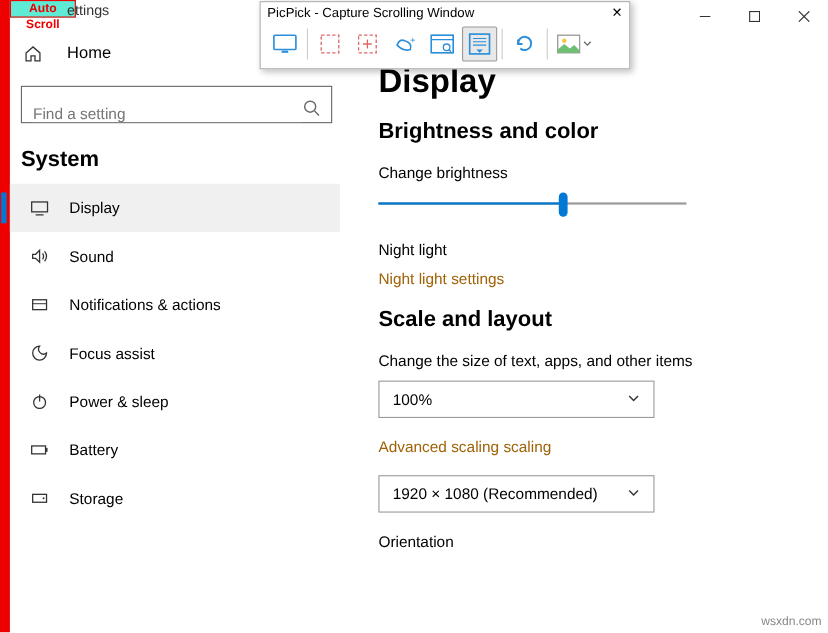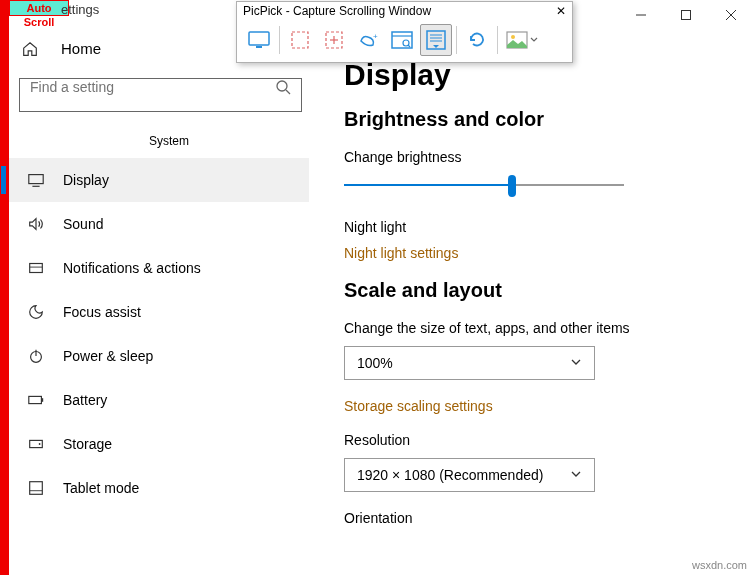--- a/index.html
+++ b/index.html
@@ -7,24 +7,24 @@
 .red-bar { position: absolute; left: 0; top: 0; width: 9px; height: 100%; background: #e00; }
 .auto-scroll { position: absolute; left: 9px; top: 0; width: 60px; height: 16px; background: #5eead4; border: 1px solid #e00; color: #e00; font-size: 11px; font-weight: bold; text-align: center; line-height: 14px; }
 .window-controls { position: absolute; right: 0; top: 0; display: flex; }
 .window-controls .wc { width: 45px; height: 30px; display: flex; align-items: center; justify-content: center; color: #333; }
 .wc svg { width: 10px; height: 10px; }
 .settings-header { position: absolute; left: 61px; top: 0; font-size: 13px; color: #333; padding-top: 2px; }
 .sidebar { position: absolute; left: 9px; top: 20px; width: 310px; padding-left: 8px; }
 .home-row { display: flex; align-items: flex-start; gap: 22px; padding: 20px 10px 20px 4px; }
 .home-row svg { width: 18px; height: 18px; }
 .home-label { font-size: 15px; }
-.search-box { width: 283px; height: 34px; border: 1px solid #666; display: flex; align-items: flex-start; padding: 0 10px; margin-left: 2px; }
+.search-box { width: 283px; height: 34px; border: 1px solid #666; display: flex; align-items: flex-end; padding: 0 10px; margin-left: 2px; }
 .search-box input { border: none; outline: none; flex: 1; font-size: 14px; color: #666; }
 .search-box svg { width: 16px; height: 16px; }
-.section-title { font-weight: 400; font-size: 12px; padding: 22px 0 10px 2px; text-align: center; }
+.section-title { font-weight: 700; font-size: 20px; padding: 22px 0 10px 2px; }
 .nav-item { display: flex; align-items: center; gap: 18px; padding: 13px 0 13px 10px; font-size: 14px; position: relative; }
 .nav-item.active::before { content: ""; position: absolute; left: -8px; top: 8px; bottom: 8px; width: 5px; background: #0078d4; }
 .nav-item.active { background: #f0f0f0; margin-left: -8px; padding-left: 18px; width: 300px; }
 .nav-icon { width: 18px; height: 18px; display: flex; align-items: center; justify-content: center; }
 .main { position: absolute; left: 344px; top: 58px; width: 390px; }
 .page-title { font-size: 30px; font-weight: 600; margin-bottom: 16px; }
 .h2 { font-size: 20px; font-weight: 600; margin: 14px 0 18px 0; }
 .label { font-size: 14px; margin-bottom: 10px; }
 .slider { position: relative; height: 22px; width: 280px; margin-bottom: 22px; }
 .slider-track { position: absolute; top: 9px; left: 0; right: 0; height: 2px; background: #999; }
@@ -143,29 +143,20 @@
   </div>
   <div class="nav-item">
     <span class="nav-icon">
         <svg viewBox="0 0 20 20">
           <rect x="3" y="6" width="14" height="8" fill="none" stroke="#333" stroke-width="1.3"></rect>
           <circle cx="14" cy="10" r="1" fill="#333"></circle>
         </svg>
       </span>
     <span>Storage</span>
   </div>
-  <div class="nav-item">
-    <span class="nav-icon">
-        <svg viewBox="0 0 20 20">
-          <rect x="3" y="3" width="14" height="14" fill="none" stroke="#333" stroke-width="1.3"></rect>
-          <line x1="3" y1="13" x2="17" y2="13" stroke="#333" stroke-width="1"></line>
-        </svg>
-      </span>
-    <span>Tablet mode</span>
-  </div>
 </div>
 
 <div class="main">
   <div class="page-title">Display</div>
   <div class="h2">Brightness and color</div>
   <div class="label">Change brightness</div>
   <div class="slider">
     <div class="slider-track"></div>
     <div class="slider-fill"></div>
     <div class="slider-thumb"></div>
@@ -174,22 +165,21 @@
   <a class="link">Night light settings</a>
 
   <div class="h2">Scale and layout</div>
   <div class="label">Change the size of text, apps, and other items</div>
   <div class="select">
     <span>100%</span>
     <span><svg viewBox="0 0 12 12">
           <path d="M2 4 L6 8 L10 4" fill="none" stroke="#333" stroke-width="1.3"></path>
         </svg></span>
   </div>
-  <a class="link">Storage scaling settings</a>
-  <div class="label">Resolution</div>
+  <a class="link">Advanced scaling scaling</a>
   <div class="select">
     <span>1920 × 1080 (Recommended)</span>
     <span><svg viewBox="0 0 12 12">
           <path d="M2 4 L6 8 L10 4" fill="none" stroke="#333" stroke-width="1.3"></path>
         </svg></span>
   </div>
   <div class="label">Orientation</div>
 </div>
 
 <div class="picpick">

